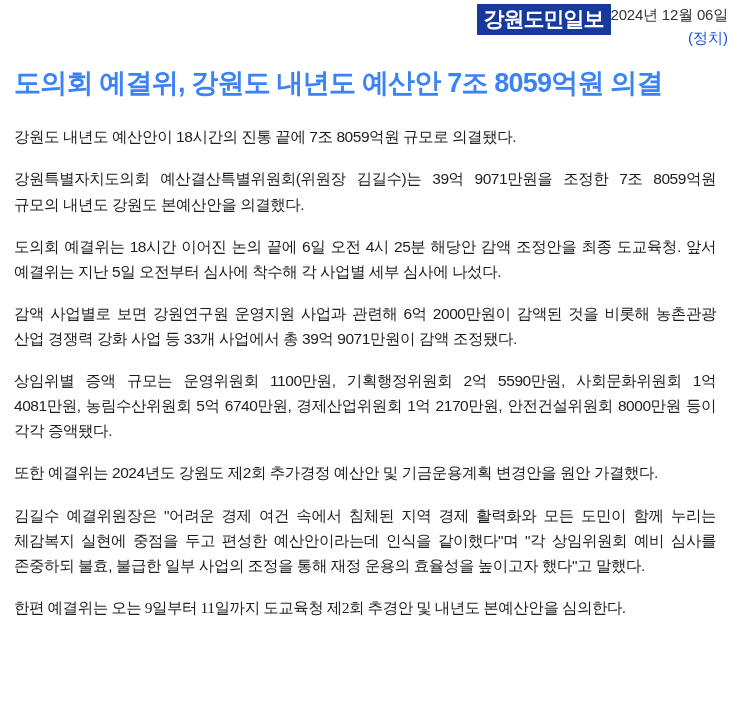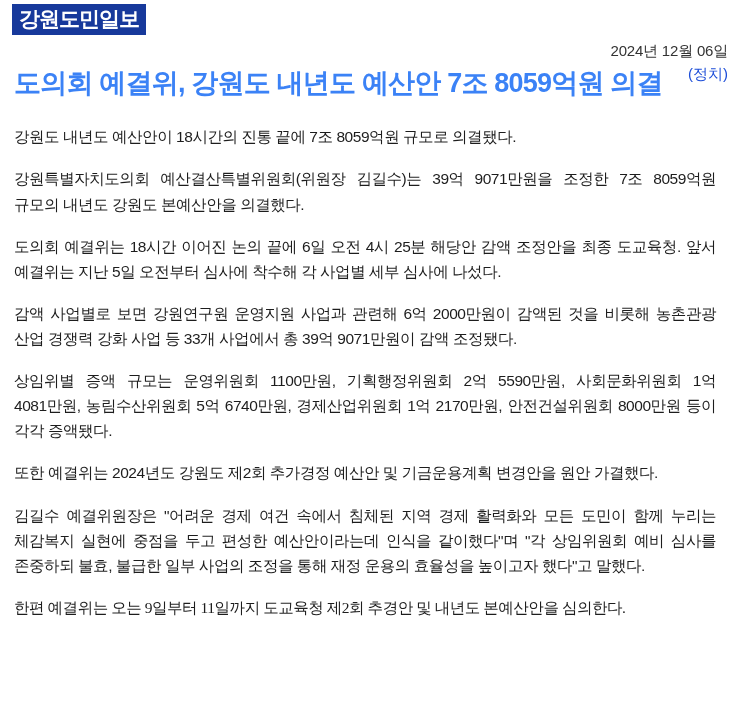--- a/index.html
+++ b/index.html
@@ -19,39 +19,38 @@
     height: 720px;
     position: relative;
     box-sizing: border-box;
     padding: 0 12px;
   }
 
   
   .masthead-row {
     display: flex;
     align-items: flex-start;
-    justify-content: space-between;
+    justify-content: flex-end;
     padding-top: 4px;
     height: 46px;
   }
   .logo {
     display: inline-block;
     background: #17399b;
     color: #ffffff;
     font-weight: bold;
     font-size: 21px;
     letter-spacing: -1px;
     padding: 3px 7px 5px 7px;
     line-height: 1.1;
     white-space: nowrap;
   }
   .meta {
     text-align: right;
     padding-top: 2px;
-    margin-top: 36px;
   }
   .meta .date {
     font-size: 15px;
     color: #333333;
     letter-spacing: -0.2px;
     white-space: nowrap;
   }
   .meta .category {
     font-size: 15px;
     color: #1d4ed8;

